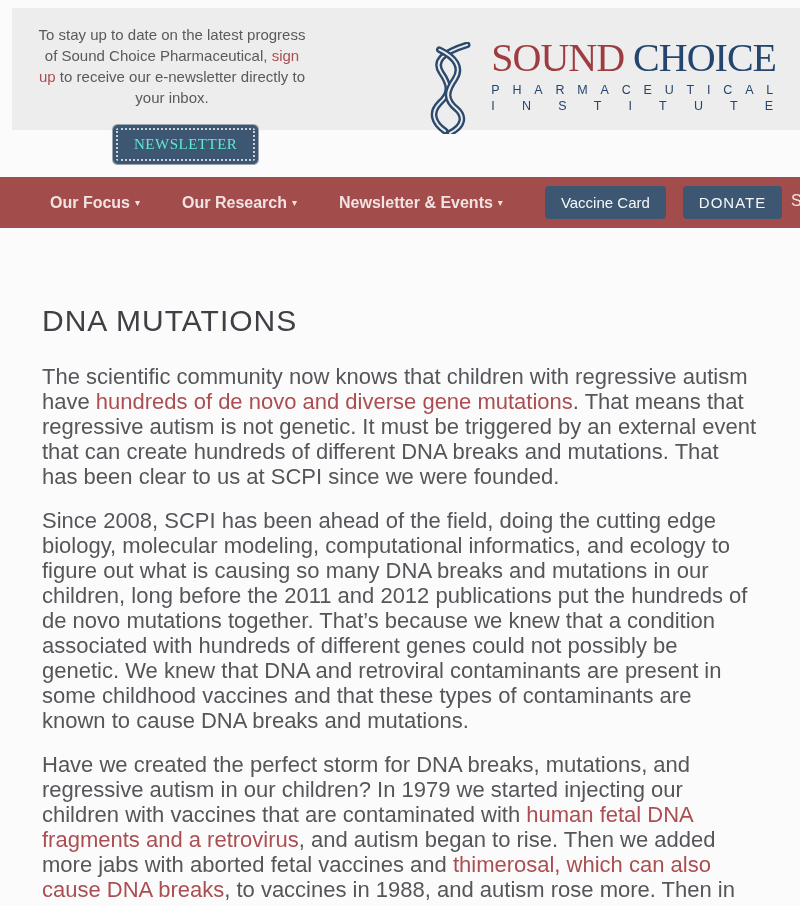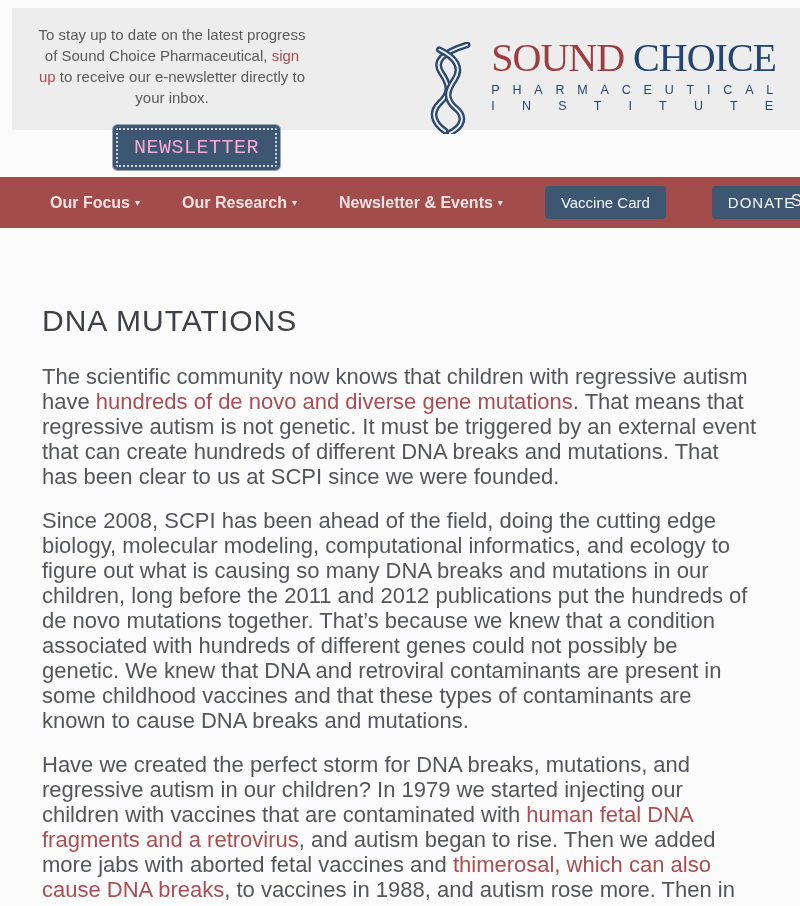--- a/index.html
+++ b/index.html
@@ -25,22 +25,22 @@
     position:absolute;top:8px;left:12px;width:800px;height:122px;
     background:var(--header-gray);
   }
   .newsletter-blurb{
     position:absolute;left:24px;top:16px;width:272px;
     text-align:center;font-size:15px;line-height:21px;color:#5a5a5a;
   }
   .newsletter-blurb a{color:var(--link-red);text-decoration:none;}
   .newsletter-btn{
     position:absolute;left:104px;top:120px;
-    background:var(--btn-navy);color:#f9a8d4;
-    font-family:Liberation Mono, monospace;font-size:20px;letter-spacing:.5px;
+    background:var(--btn-navy);color:#5eead4;
+    font-family:Liberation Serif, serif;font-size:15px;letter-spacing:.5px;
     padding:6px 16px;border:2px dotted #c9d1d8;border-radius:2px;
     box-shadow:0 0 0 3px var(--btn-navy),0 0 0 4px #9aa5b0;
     cursor:pointer;
   }
   .logo{position:absolute;right:36px;top:28px;display:flex;align-items:flex-start;}
   .logo svg{margin-top:6px;flex:0 0 auto;}
   .logo-text{margin-left:18px;}
   .logo-main{
     font-family:"Liberation Serif","DejaVu Serif",serif;
     font-size:40px;line-height:1.1;letter-spacing:-1px;white-space:nowrap;
@@ -63,21 +63,21 @@
     color:var(--nav-link);font-size:16px;text-decoration:none;
     margin-right:42px;white-space:nowrap;cursor:pointer;font-weight:bold;
   }
   .nav-link .caret{font-size:10px;vertical-align:2px;margin-left:5px;}
   .btn-nav{
     background:var(--btn-navy);color:#f5f8fa;border:none;border-radius:4px;
     font-family:inherit;font-size:15px;padding:8px 16px;cursor:pointer;
     white-space:nowrap;
     margin-left:17px;
   }
-  .btn-vaccine{margin-left:0;margin-right:29px;}
+  .btn-vaccine{margin-left:0;}
   .btn-donate{letter-spacing:1px;}
   .nav-partial{
     position:absolute;left:791px;top:15px;color:var(--nav-link);
     font-size:16px;text-decoration:none;cursor:pointer;
   }
   
   .main{
     position:absolute;top:240px;left:0;width:800px;height:678px;
     padding:64px 42px 0;overflow:hidden;
   }

